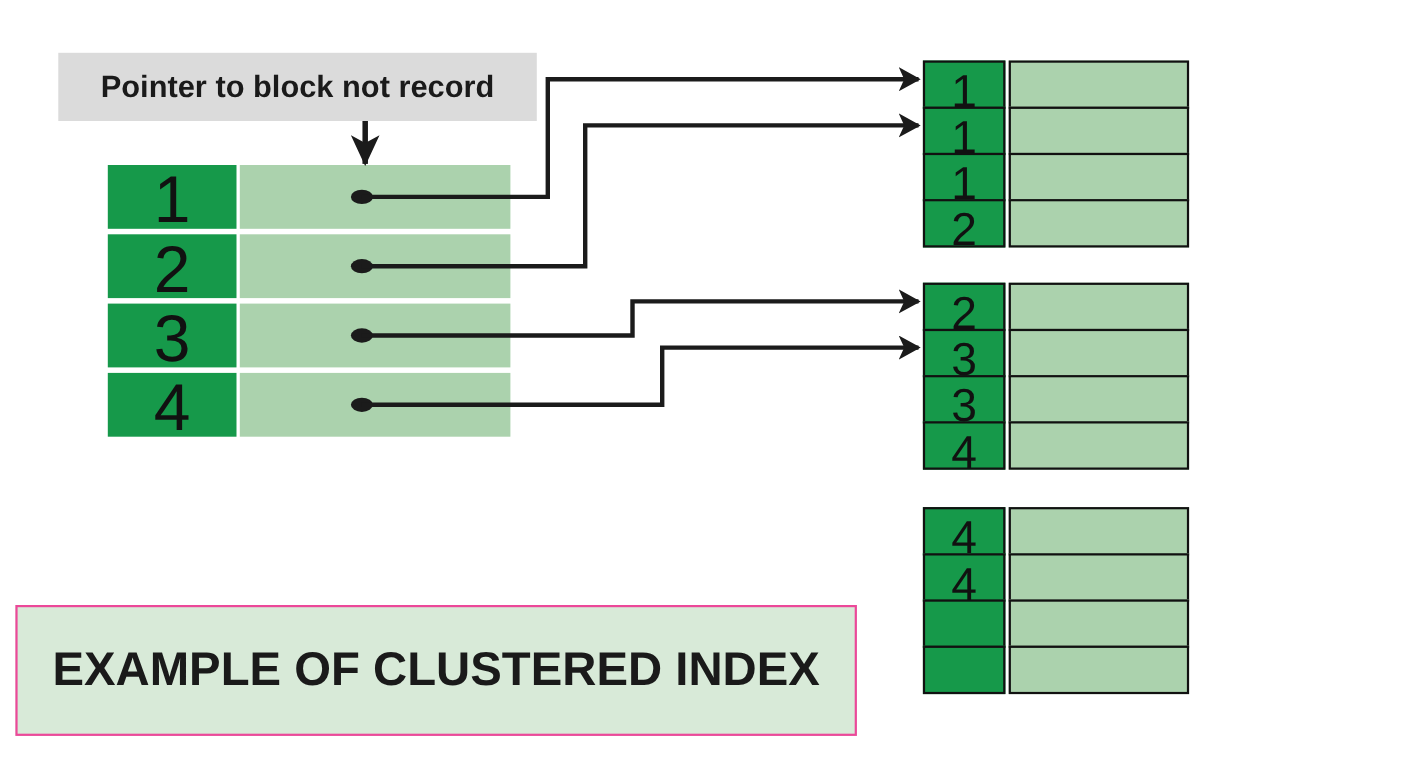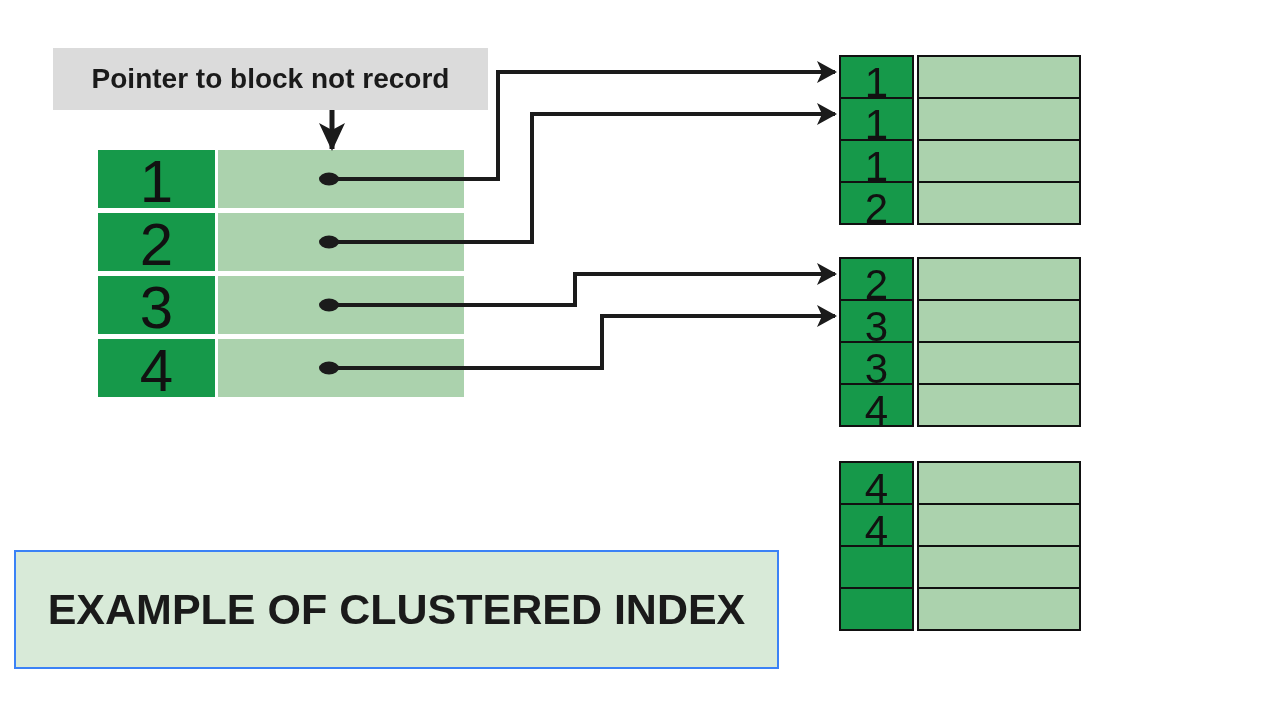--- a/index.html
+++ b/index.html
@@ -55,21 +55,21 @@
   .bdata {
     width: 164px; height: 44px;
     border: 2px solid #111;
     background: var(--rec-green, #abd2ad);
   }
 
   
   .title-box {
     position: absolute; left: 14px; top: 550px; width: 765px; height: 119px;
     background: var(--title-bg, #d8ead8);
-    border: 2px solid #3b82f6;
+    border: 2px solid #ec4899;
     display: flex; align-items: center; justify-content: center;
     font-weight: bold; font-size: 43px; white-space: nowrap;
   }
 
   
   #overlay {
     position: absolute; left: 0; top: 0; width: 1280px; height: 711px;
     pointer-events: none;
   }
 </style>

